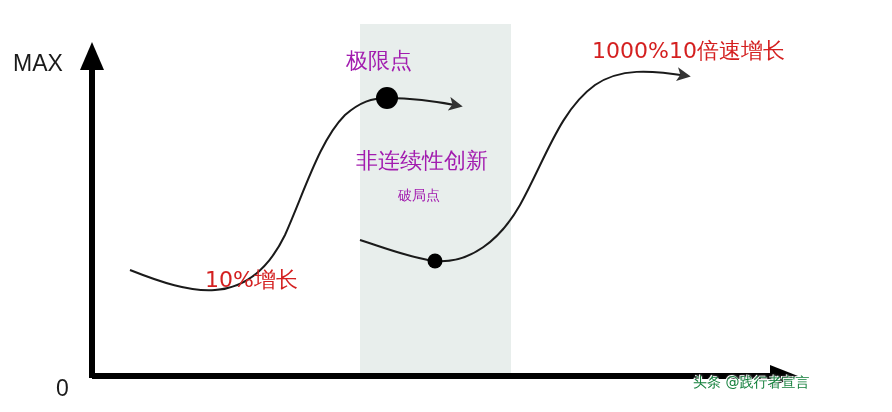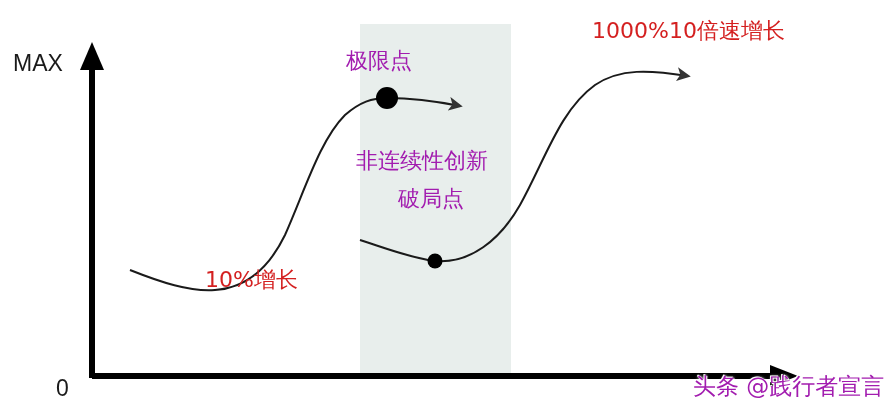--- a/index.html
+++ b/index.html
@@ -4,21 +4,21 @@
   <style>
     html, body { margin: 0; padding: 0; background: #ffffff; }
     body { width: 892px; height: 412px; position: relative; overflow: hidden;
            font-family: "DejaVu Sans", "Liberation Sans", sans-serif; }
     .canvas { position: absolute; left: 0; top: 0; width: 892px; height: 412px; padding-left: 18px; }
     .band { position: absolute; left: 360px; top: 24px; width: 151px; height: 351px; background: #e8eeec; }
     .lbl { position: absolute; white-space: nowrap; line-height: 1; }
     .black { color: #a21caf; }
     .red { color: #d42020; }
     .axis-lbl { font-family: "Liberation Sans", "DejaVu Sans", sans-serif; font-size: 23px; color: #1a1a1a; }
-    .watermark { color: #a21caf; font-size: 23px; text-shadow: 0 0 2px #fff, 0 0 3px #fff, 1px 1px 0 #fff, -1px -1px 0 #fff; }
+    .watermark { color: #15803d; font-size: 14px; text-shadow: 0 0 2px #fff, 0 0 3px #fff, 1px 1px 0 #fff, -1px -1px 0 #fff; }
     svg { position: absolute; left: 0; top: 0; }
   </style>
 </head>
 <body>
 
 <div class="canvas">
   <div class="band"></div>
 
   <svg width="892" height="412" viewBox="0 0 892 412">
     <defs>
@@ -44,17 +44,17 @@
     <path d="M360,240 C385,248 410,258 435,261 C470,264 500,240 520,205 C545,160 560,110 595,85 C620,68 650,70 688,76" fill="none" stroke="#1a1a1a" stroke-width="2" marker-end="url(#ah)"></path>
     <circle cx="435" cy="261" r="7.5" fill="#000"></circle>
   </svg>
 
   <span class="lbl axis-lbl" style="left:13px; top:52px;">MAX</span>
   <span class="lbl axis-lbl" style="left:56px; top:377px;">0</span>
 
   <span class="lbl black" style="left:346px; top:50px; font-size:22px;">极限点</span>
   <span class="lbl red" style="left:205px; top:269px; font-size:22px;">10%增长</span>
   <span class="lbl black" style="left:356px; top:150px; font-size:22px;">非连续性创新</span>
-  <span class="lbl black" style="left:398px; top:188px; font-size:22px;">破局点</span>
-  <span class="lbl red" style="left:592px; top:20px; font-size:22px;">1000%10倍速增长</span>
+  <span class="lbl black" style="left:398px; top:188px; font-size:14px;">破局点</span>
+  <span class="lbl red" style="left:592px; top:40px; font-size:22px;">1000%10倍速增长</span>
 
   <span class="lbl watermark" style="left:693px; top:375px;">头条 @践行者宣言</span>
 </div>
 
 </body></html>

